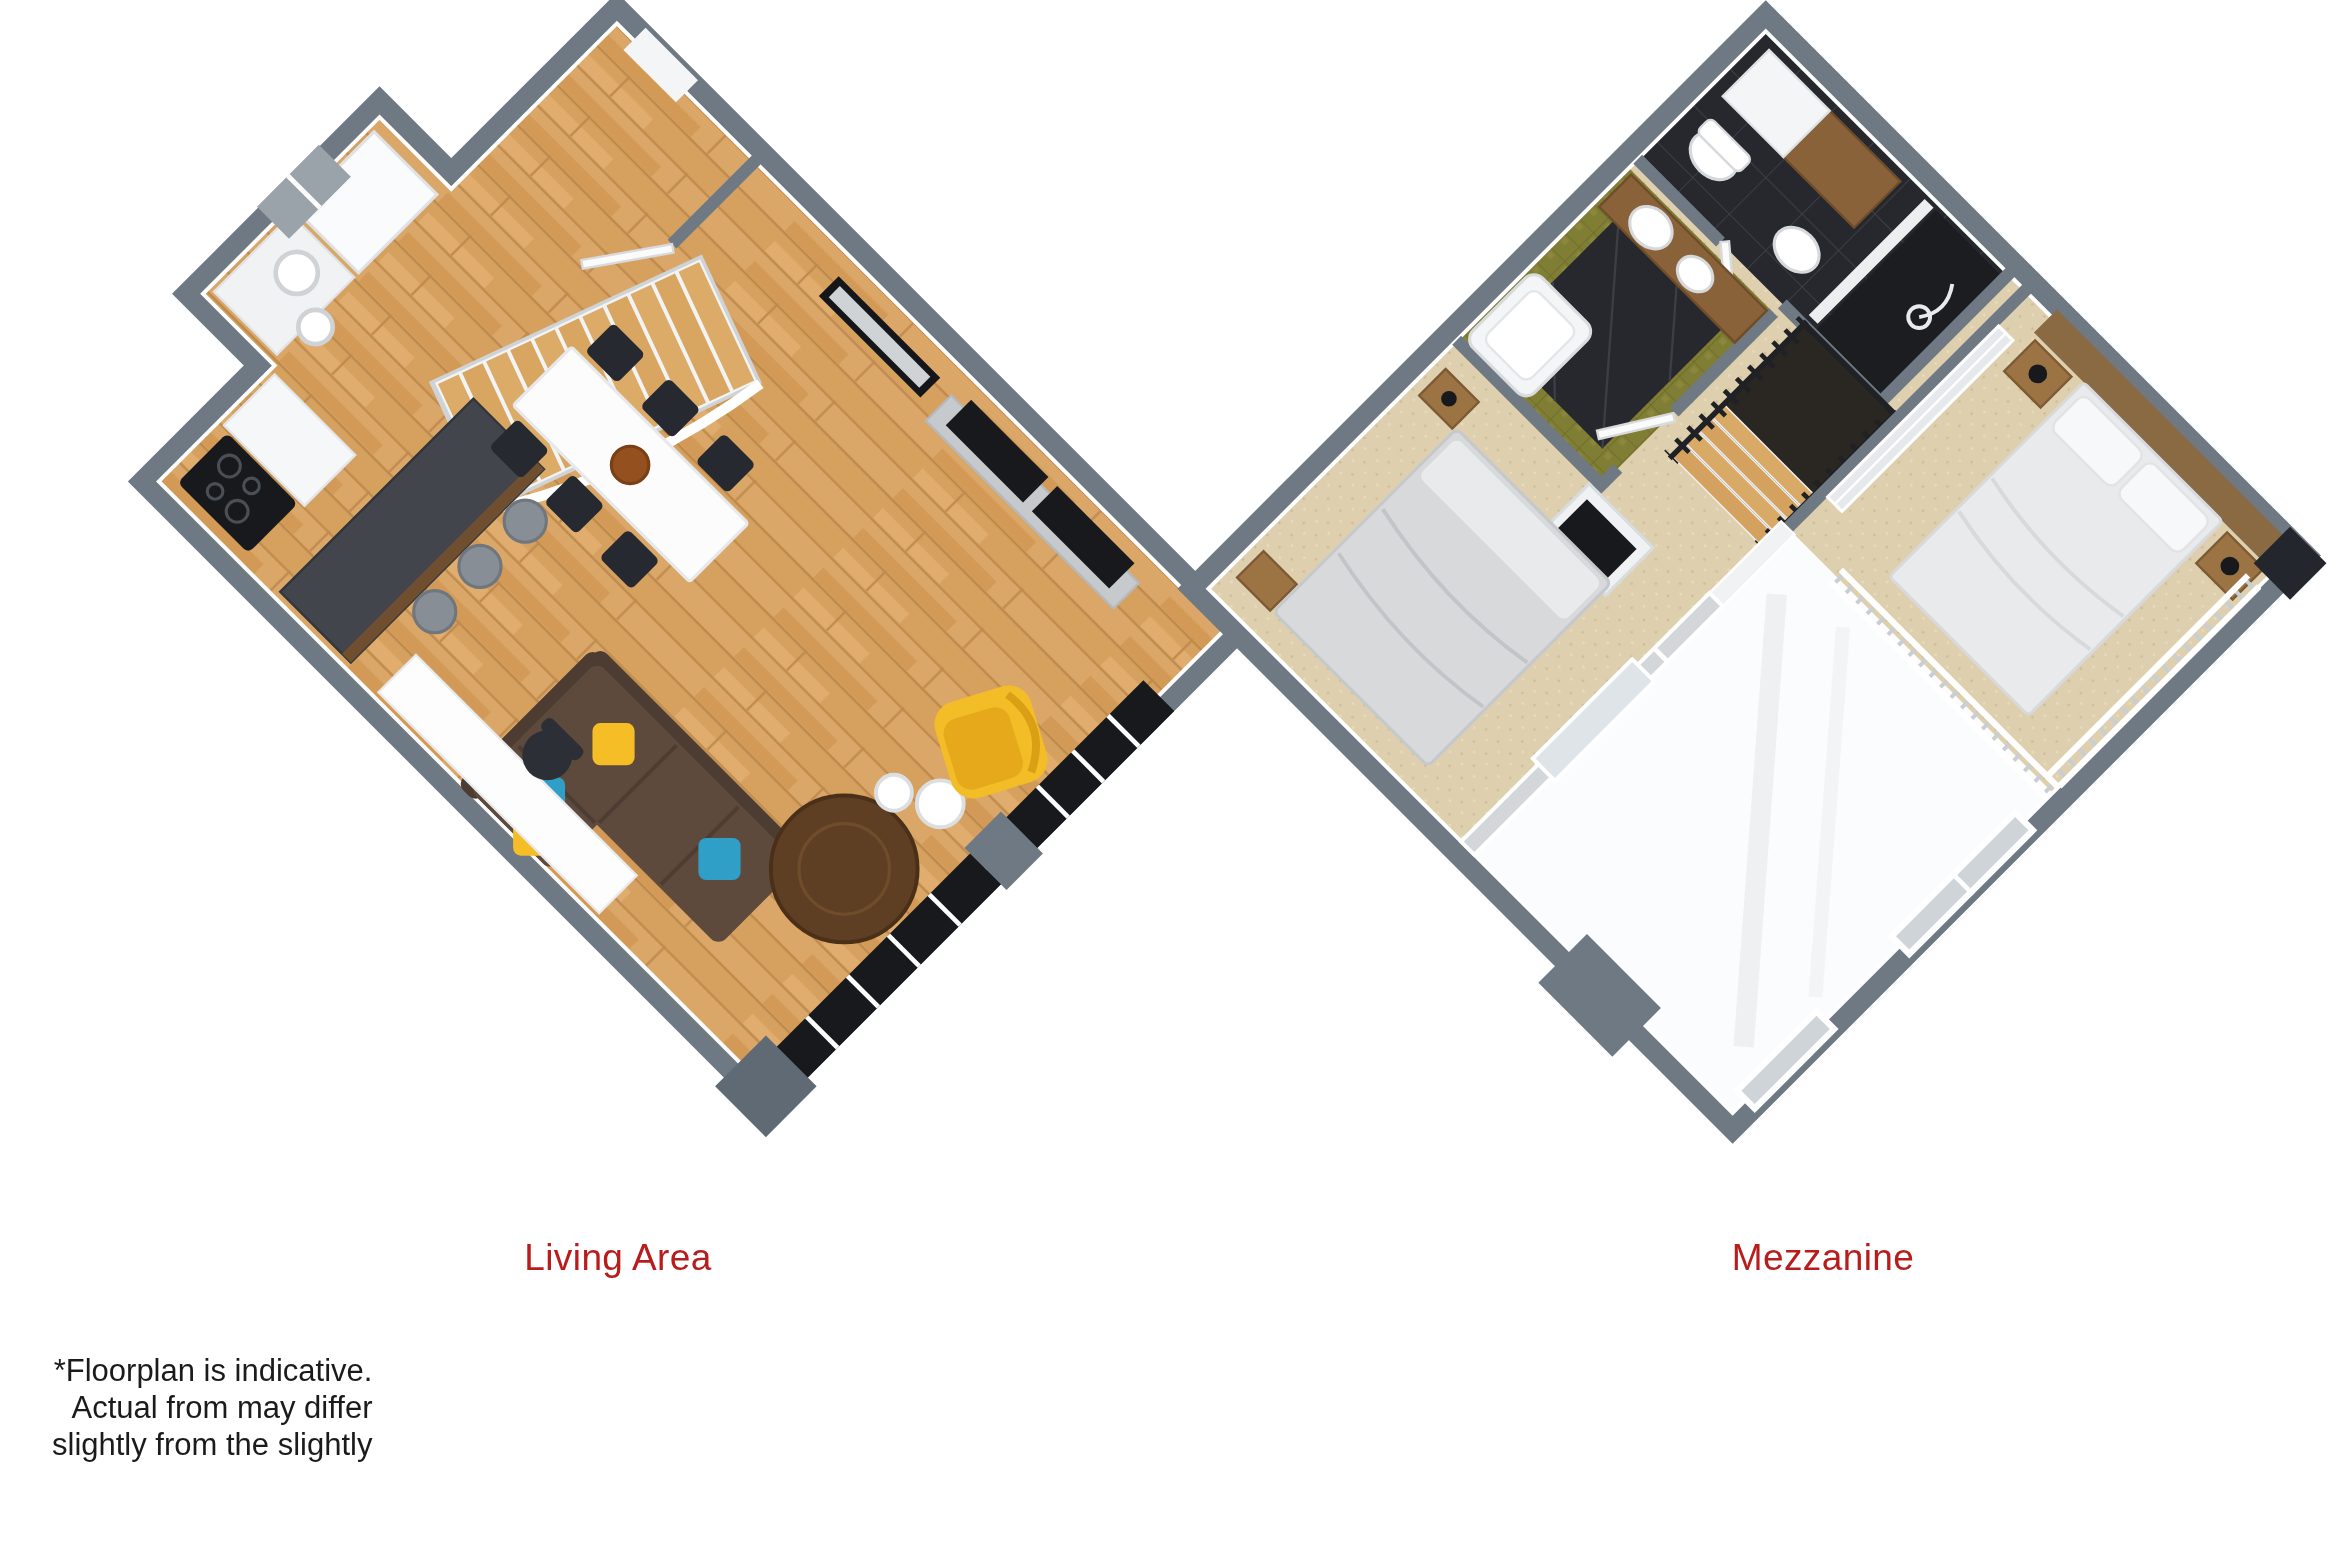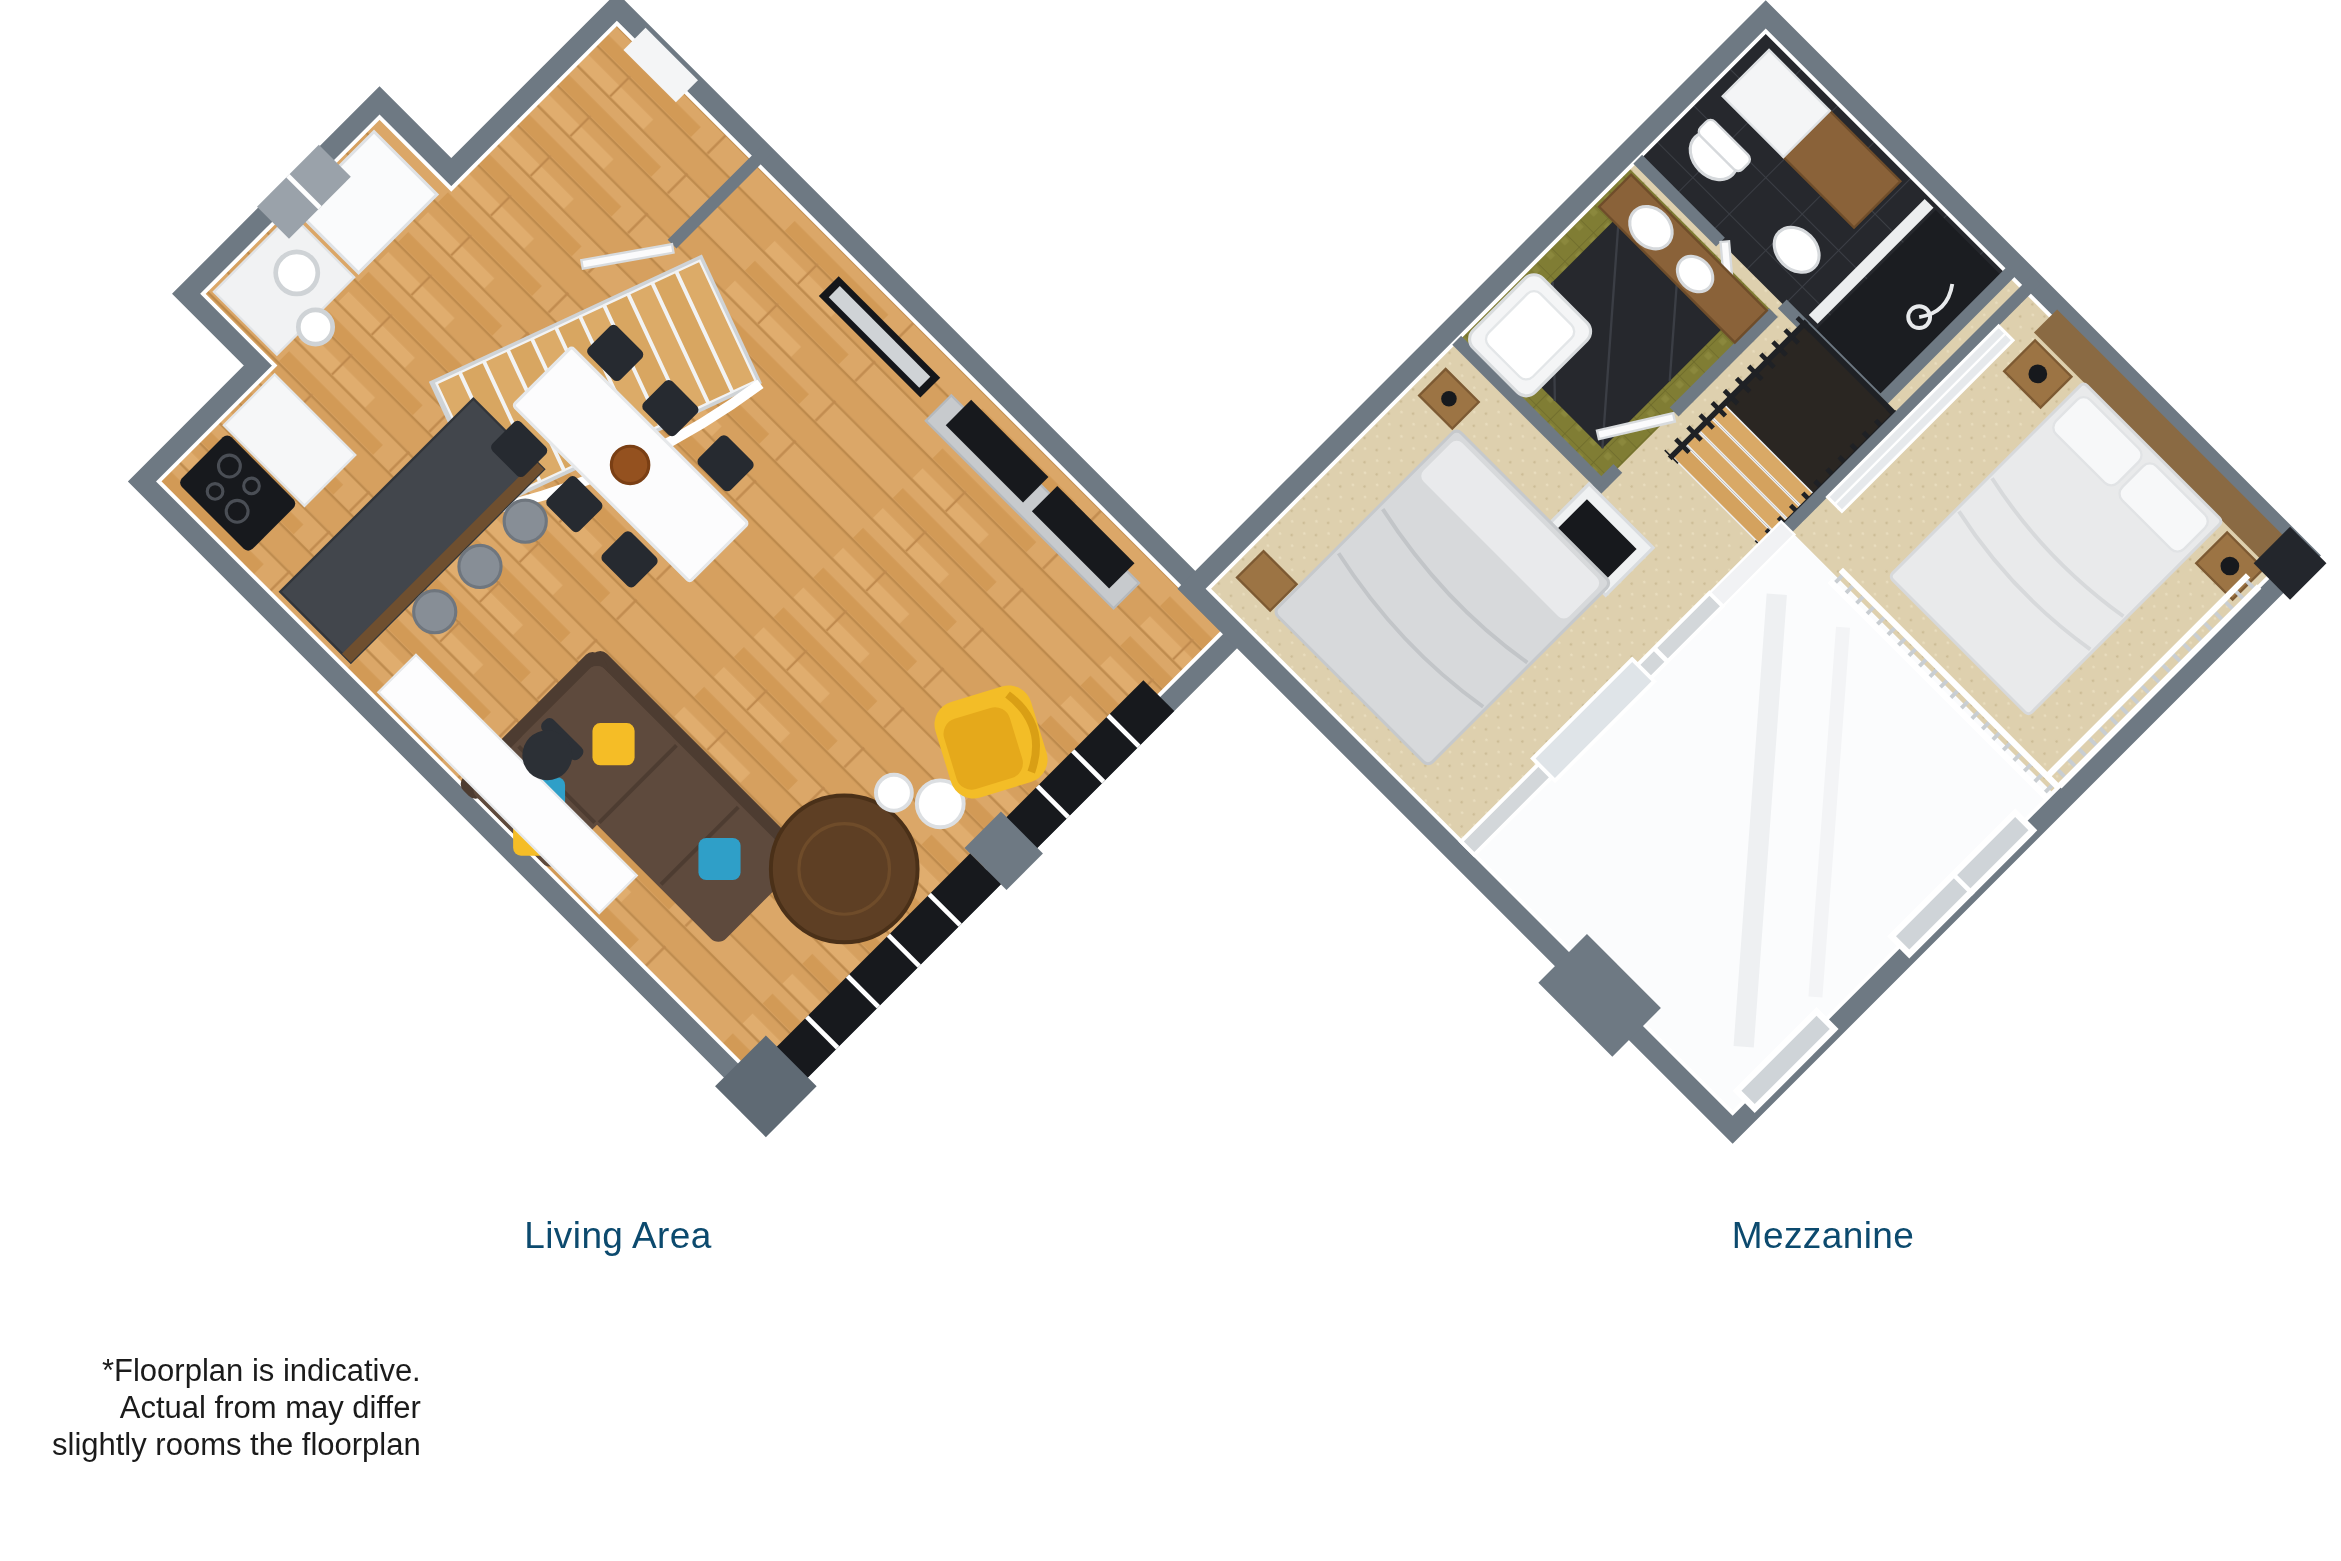--- a/index.html
+++ b/index.html
@@ -1,18 +1,18 @@
 <!DOCTYPE html>
 <html style="font-size:12.5px"><head>
 <meta charset="utf-8">
 <style>
   html,body{margin:0;padding:0;background:#ffffff;}
   body{width:2342px;height:1561px;position:relative;font-family:"Liberation Sans",sans-serif;overflow:hidden;}
   #stage{position:absolute;left:0;top:0;width:2342px;height:1561px;}
-  .plan-caption{position:absolute;transform:translateX(-50%);font-size:37px;color:#0c4a6e;letter-spacing:0.4px;white-space:nowrap;}
+  .plan-caption{position:absolute;transform:translateX(-50%);font-size:37px;color:#b91c1c;letter-spacing:0.4px;white-space:nowrap;margin-top:22px;}
   #caption-left{left:618px;top:1215px;}
   #caption-right{left:1823px;top:1215px;}
   #disclaimer{position:absolute;left:52px;top:1352px;font-size:31px;line-height:37px;color:#1b1b1b;text-align:right;}
   svg{display:block;}
 </style>
 </head>
 <body>
 
 <div id="stage">
 <svg width="2342" height="1561" viewBox="0 0 3000 2000">
@@ -266,15 +266,15 @@
   </g>
 </svg>
 </div>
 
 <div class="plan-caption" id="caption-left">Living Area</div>
 <div class="plan-caption" id="caption-right">Mezzanine</div>
 
 <div id="disclaimer">
   <div>*Floorplan is indicative.</div>
   <div>Actual from may differ</div>
-  <div>slightly rooms the floorplan</div>
+  <div>slightly from the slightly</div>
 </div>
 
 
 </body></html>

